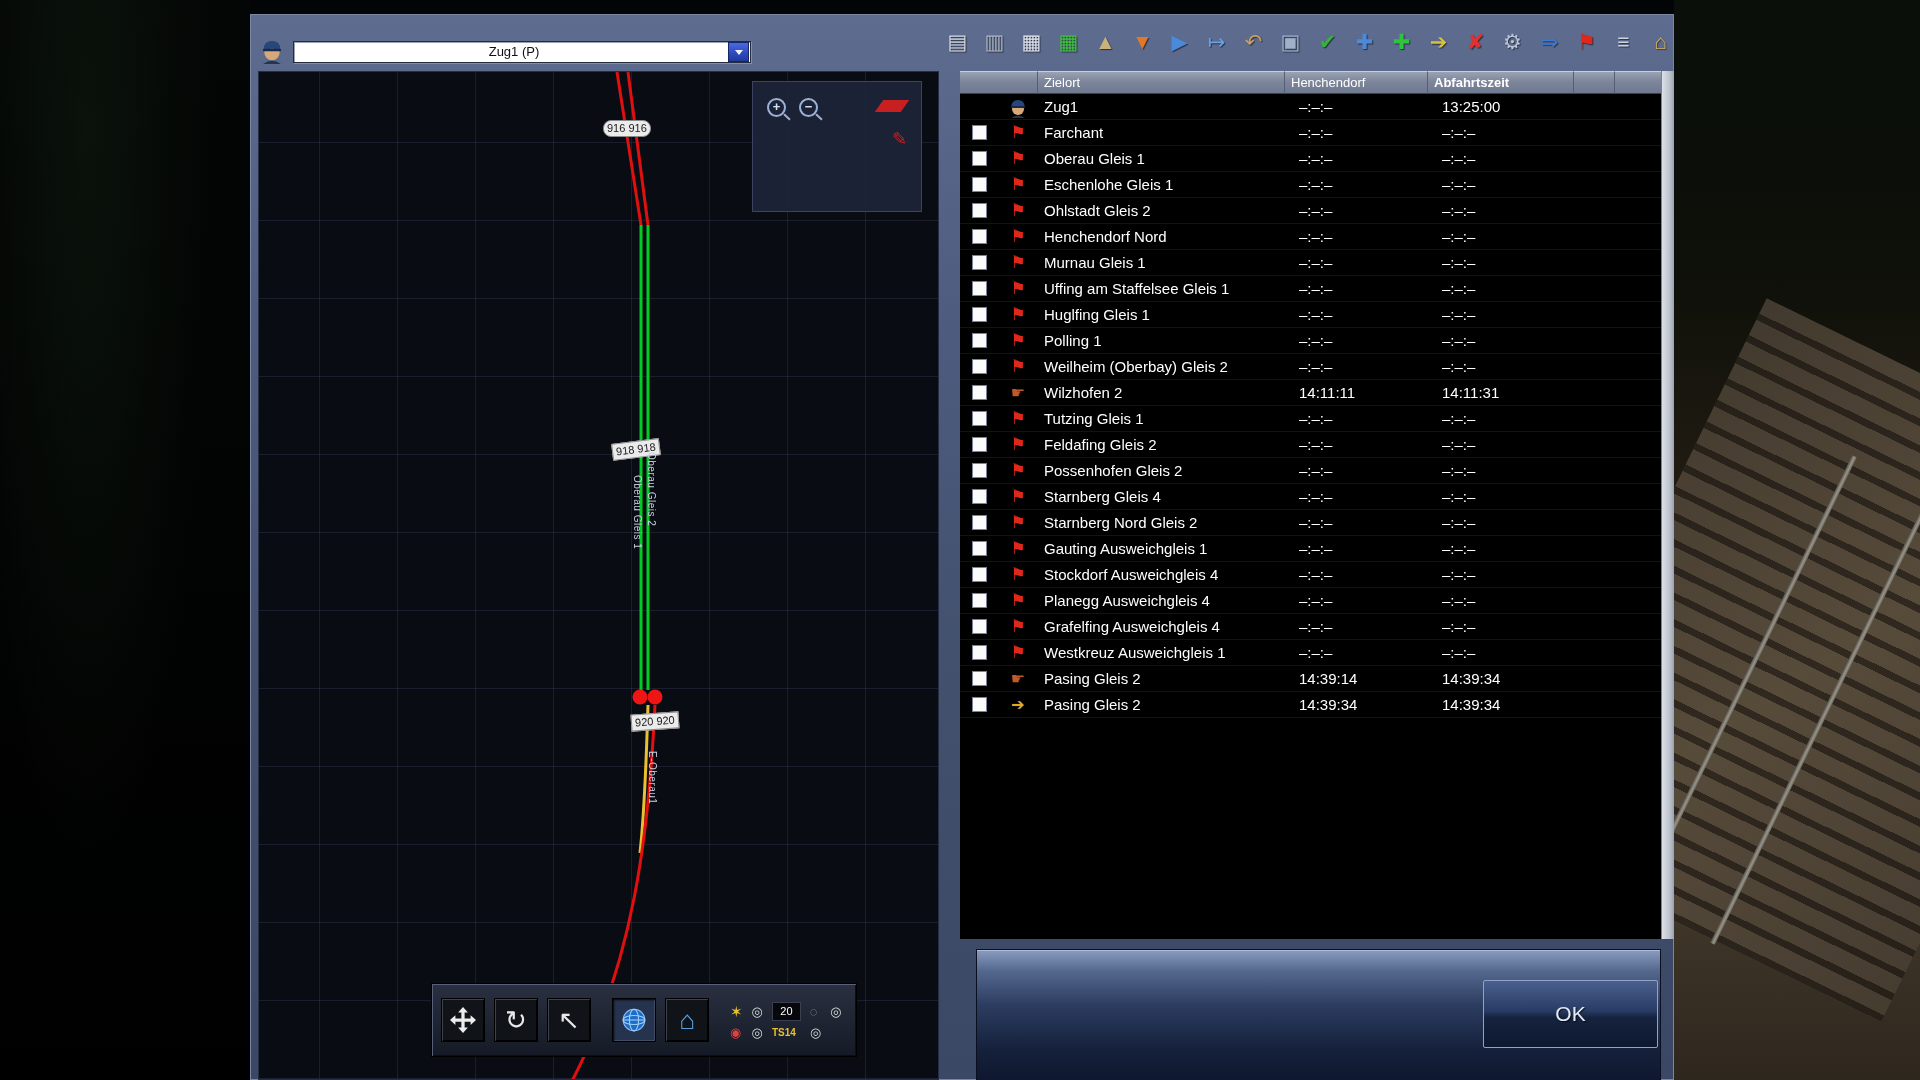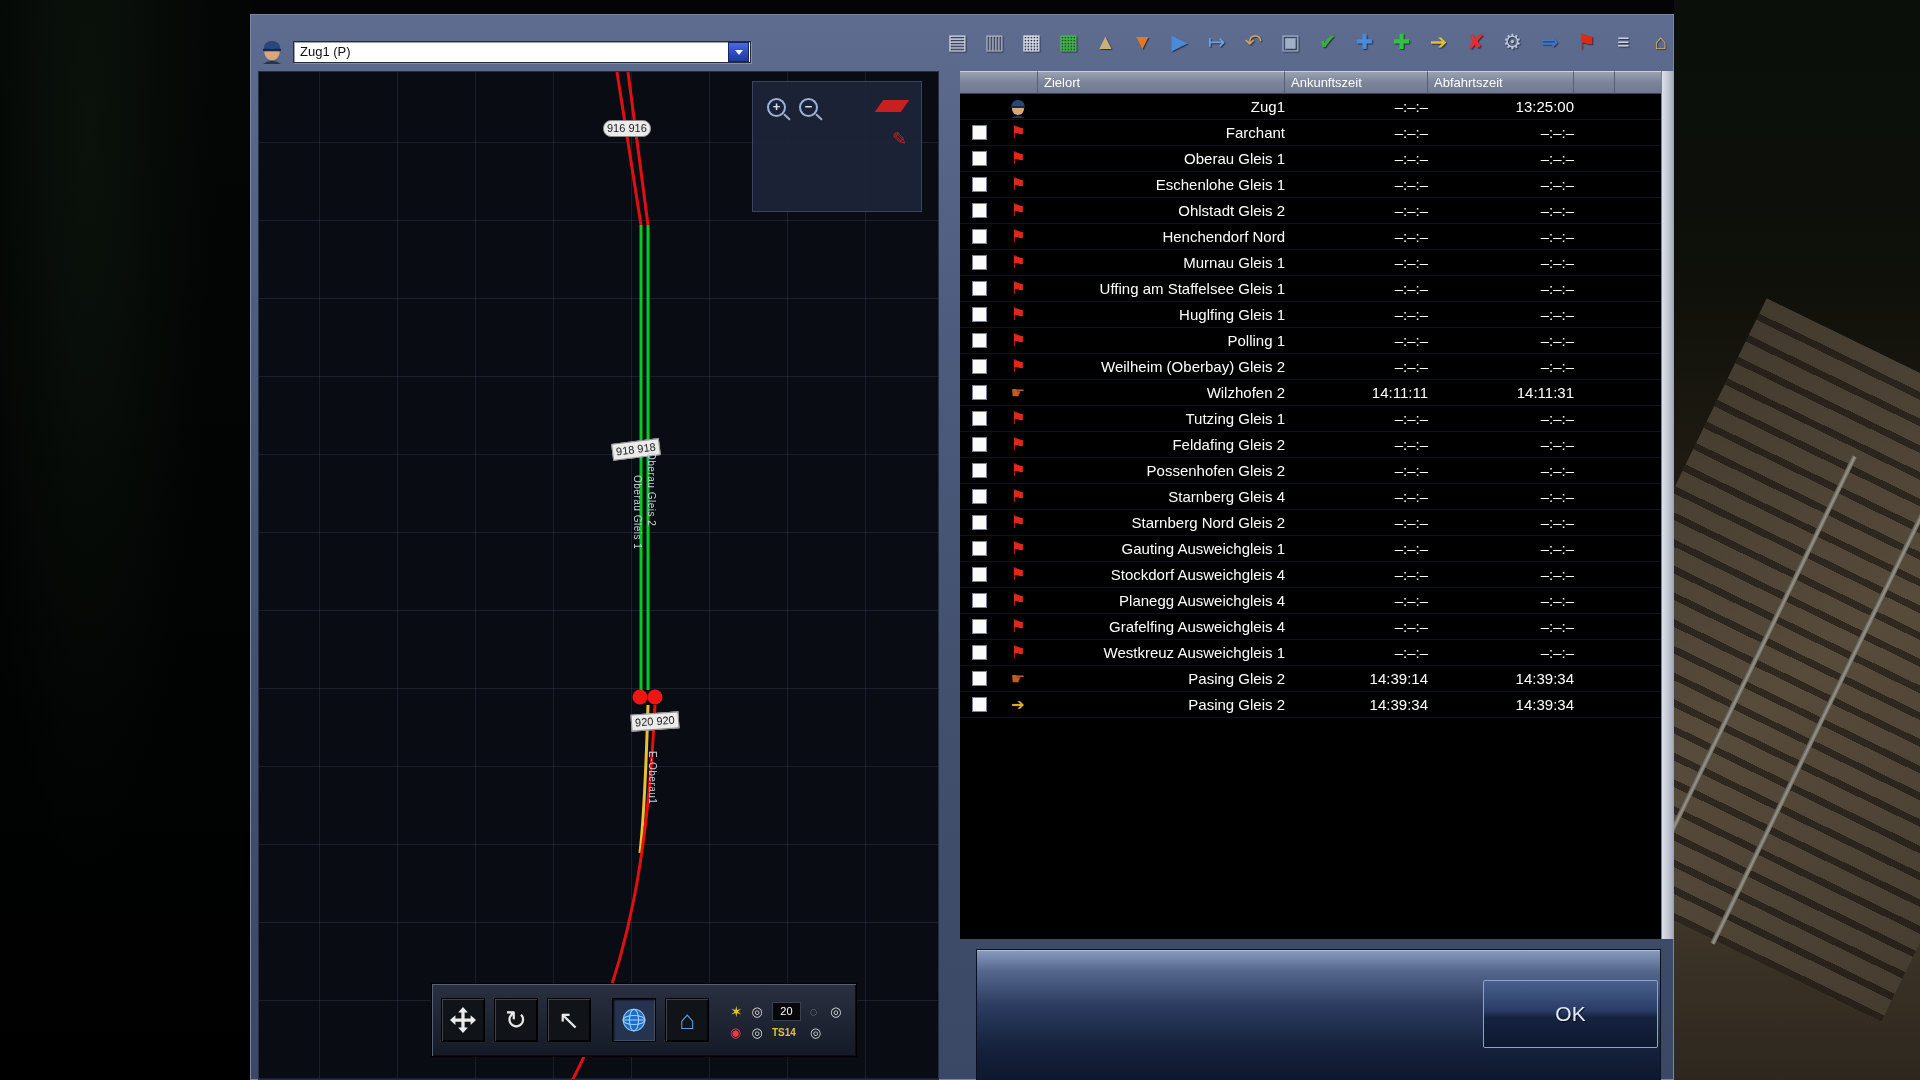--- a/index.html
+++ b/index.html
@@ -36,21 +36,21 @@
     background:linear-gradient(180deg,#5e6c90 0%,#4d5b7e 30%,#43516f 60%,#3a4866 100%);
     border:1px solid #7a86a4;box-sizing:border-box;
   }
 
   
   .portrait{position:absolute;left:8px;top:21px;width:26px;height:28px;}
   .dropdown{
     position:absolute;left:42px;top:26px;width:458px;height:22px;
     background:#fff;border:1px solid #242c3e;
     box-shadow:inset 1px 1px 0 #9aa2b2, 1px 1px 0 rgba(255,255,255,0.25);
-    display:flex;align-items:center;box-sizing:border-box;
+    display:flex;align-items:center;box-sizing:border-box;text-align:center;
   }
   .dd-value{flex:1;color:#101010;font-size:13px;padding-left:6px;line-height:20px;white-space:nowrap;overflow:hidden;}
   .dd-btn{
     width:19px;height:18px;margin-right:1px;
     background:linear-gradient(180deg,#4a6ae0 0%,#2c49bc 60%,#203a9c 100%);
     border:1px solid #16246a;display:flex;align-items:center;justify-content:center;
   }
   .dd-arrow{width:0;height:0;border-left:4px solid transparent;border-right:4px solid transparent;border-top:5px solid #f0f4ff;}
 
   
@@ -137,25 +137,25 @@
   .t-header{display:flex;height:23px;}
   .h-cell{
     box-sizing:border-box;height:23px;line-height:21px;padding-left:6px;
     color:#fff;font-size:13px;white-space:nowrap;overflow:hidden;
     background:linear-gradient(180deg,#9aa2b4 0%,#7d869a 45%,#6e7890 100%);
     border-top:1px solid #c8cedc;border-bottom:1px solid #39415a;border-right:1px solid #555e74;
   }
   .h0{width:78px;}
   .h1{width:247px;}
   .h2{width:143px;}
-  .h3{width:146px;}
+  .h3{width:146px;font-weight:bold;}
   .h4{width:41px;}
   .h5{flex:1;border-right:none;}
   .t-body{background:#000;height:845px;overflow:hidden;}
-  .t-row{display:flex;align-items:center;height:26px;border-bottom:1px solid #0d1322;box-sizing:border-box;color:#fff;font-size:15px;text-align:right;}
+  .t-row{display:flex;align-items:center;height:26px;border-bottom:1px solid #0d1322;box-sizing:border-box;color:#fff;font-size:15px;}
   .cell{box-sizing:border-box;white-space:nowrap;overflow:hidden;}
   .cell-check{width:38px;display:flex;justify-content:center;}
   .checkbox{width:15px;height:15px;background:#fbfbfb;border:1px solid #79829a;box-sizing:border-box;}
   .cell-icon{width:40px;display:flex;justify-content:center;align-items:center;}
   .row-icon{display:inline-flex;align-items:center;justify-content:center;line-height:1;}
   .icon-flag{color:#e02818;font-size:17px;}
   .icon-hand{color:#c05a28;font-size:16px;}
   .icon-route{color:#e8a81c;font-size:16px;text-shadow:0 0 1px #2a62d8;}
   .icon-driver{width:20px;height:22px;}
   .cell-name{width:247px;padding-left:6px;}
@@ -293,21 +293,21 @@
         <span class="circ">◎</span>
         <span></span>
       </div>
     </div>
   </div>
 
   <div class="timetable">
     <div class="t-header">
       <div class="h-cell h0"></div>
       <div class="h-cell h1">Zielort</div>
-      <div class="h-cell h2">Ankunftszeit</div>
+      <div class="h-cell h2">Henchendorf</div>
       <div class="h-cell h3">Abfahrtszeit</div>
       <div class="h-cell h4"></div>
       <div class="h-cell h5"></div>
     </div>
     <div class="t-body" id="timetable-body">
         <div class="t-row">
           <div class="cell cell-check"></div>
           <div class="cell cell-icon">
             <span class="row-icon icon-driver">
               <svg viewBox="0 0 20 22" width="100%" height="100%">

